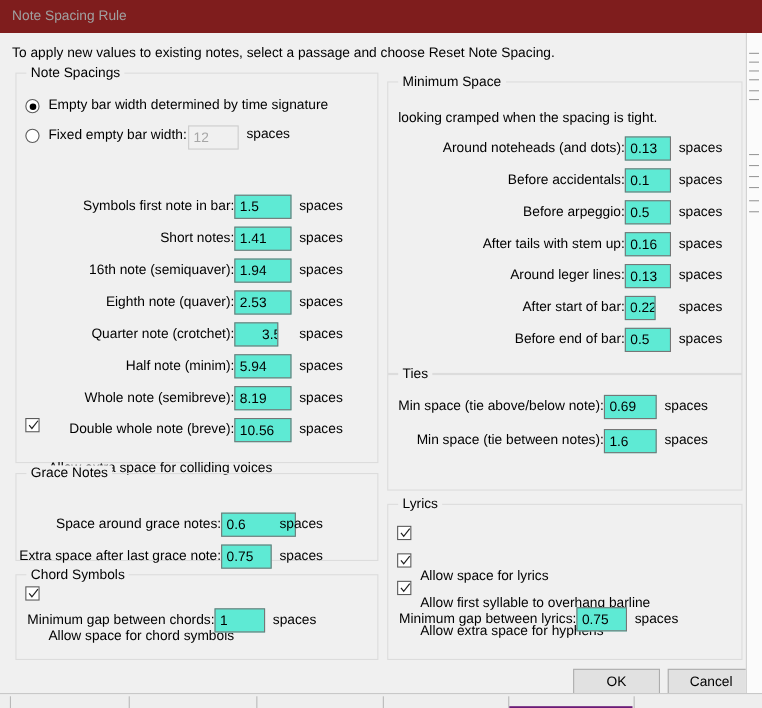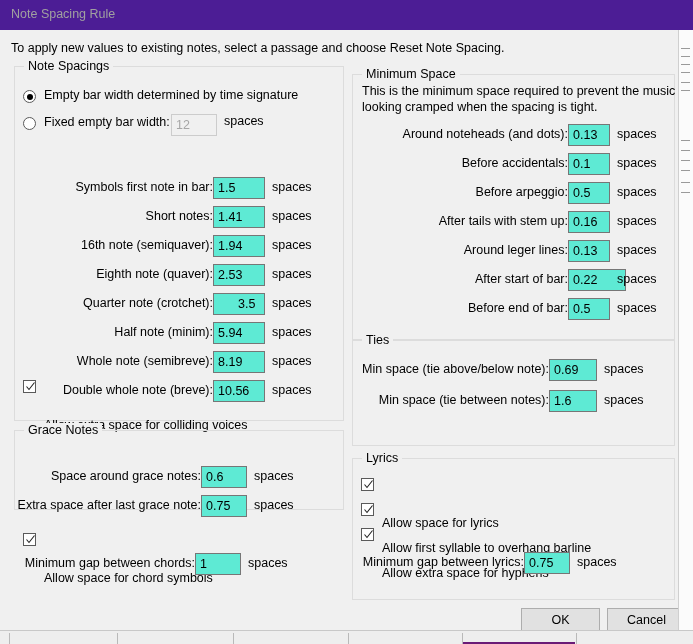--- a/index.html
+++ b/index.html
@@ -22,21 +22,21 @@
     height: 630px;
     background: #f0f0f0;
     box-sizing: border-box;
   }
   
   #titlebar {
     position: absolute;
     left: 0; top: 0;
     width: 693px;
     height: 30px;
-    background: #4c1d95;
+    background: #7f1d1d;
     border-bottom: 1px solid #f0f0f0;
   }
   #titlebar .caption {
     position: absolute;
     left: 11px;
     top: 7px;
     font-size: 12.5px;
     color: #a0a0a0;
     white-space: nowrap;
   }
@@ -281,21 +281,21 @@
       <input class="fld" style="width: 52px;" value="1.94">
       <span class="unit" style="left:59px;">spaces</span>
     </div>
     <div class="row" style="left:213px; top:234px;">
       <span class="lbl">Eighth note (quaver):</span>
       <input class="fld" style="width: 52px;" value="2.53">
       <span class="unit" style="left:59px;">spaces</span>
     </div>
     <div class="row" style="left:213px; top:263px;">
       <span class="lbl">Quarter note (crotchet):</span>
-      <input class="fld" style="width: 52px; padding-left: 24px;" value="3.5">
+      <input class="fld" style="width: 40px; padding-left: 24px;" value="3.5">
       <span class="unit" style="left:59px;">spaces</span>
     </div>
     <div class="row" style="left:213px; top:292px;">
       <span class="lbl">Half note (minim):</span>
       <input class="fld" style="width: 52px;" value="5.94">
       <span class="unit" style="left:59px;">spaces</span>
     </div>
     <div class="row" style="left:213px; top:321px;">
       <span class="lbl">Whole note (semibreve):</span>
       <input class="fld" style="width: 52px;" value="8.19">
@@ -314,47 +314,49 @@
           </svg>
       </span>
       <span class="clbl">Allow extra space for colliding voices</span>
     </div>
 
     <div class="group" style="left:14px; top:400px; width:330px; height:80px;">
       <span class="legend">Grace Notes</span>
     </div>
     <div class="row" style="left:201px; top:436px;">
       <span class="lbl">Space around grace notes:</span>
-      <input class="fld" style="width: 46px;" value="0.6">
+      <input class="fld" style="width: 68px;" value="0.6">
       <span class="unit" style="left:53px;">spaces</span>
     </div>
     <div class="row" style="left:201px; top:465px;">
       <span class="lbl">Extra space after last grace note:</span>
       <input class="fld" style="width: 46px;" value="0.75">
       <span class="unit" style="left:53px;">spaces</span>
     </div>
 
+    <div class="group" style="left:14px; top:492px; width:330px; height:78px;">
+      <span class="legend">Chord Symbols</span>
+    </div>
     <div class="check-row" style="left:23px; top:500px;">
       <span class="cbox checked">
         <svg viewBox="0 0 11 11">
             <path d="M1.5 5.5 L4 8.5 L9.5 1.5" stroke="#222" stroke-width="1.1" fill="none"></path>
           </svg>
       </span>
       <span class="clbl">Allow space for chord symbols</span>
     </div>
     <div class="row" style="left:195px; top:523px;">
       <span class="lbl">Minimum gap between chords:</span>
       <input class="fld" style="width: 46px;" value="1">
       <span class="unit" style="left:53px;">spaces</span>
     </div>
 
     <div class="group" style="left:352px; top:32px; width:323px; height:266px;margin-top:12px;">
       <span class="legend">Minimum Space</span>
     </div>
-    <div class="desc" style="left:362px; top:53px;">This is the minimum space required to prevent the music</div>
     <div class="desc" style="left:362px; top:69px;">looking cramped when the spacing is tight.</div>
 
     <div class="row" style="left:568px; top:94px;">
       <span class="lbl">Around noteheads (and dots):</span>
       <input class="fld" style="width: 42px;" value="0.13">
       <span class="unit" style="left:49px;">spaces</span>
     </div>
     <div class="row" style="left:568px; top:123px;">
       <span class="lbl">Before accidentals:</span>
       <input class="fld" style="width: 42px;" value="0.1">
@@ -370,21 +372,21 @@
       <input class="fld" style="width: 42px;" value="0.16">
       <span class="unit" style="left:49px;">spaces</span>
     </div>
     <div class="row" style="left:568px; top:210px;">
       <span class="lbl">Around leger lines:</span>
       <input class="fld" style="width: 42px;" value="0.13">
       <span class="unit" style="left:49px;">spaces</span>
     </div>
     <div class="row" style="left:568px; top:239px;">
       <span class="lbl">After start of bar:</span>
-      <input class="fld" style="width: 58px;" value="0.22">
+      <input class="fld" style="width: 28px;" value="0.22">
       <span class="unit" style="left:49px;">spaces</span>
     </div>
     <div class="row" style="left:568px; top:268px;">
       <span class="lbl">Before end of bar:</span>
       <input class="fld" style="width: 42px;" value="0.5">
       <span class="unit" style="left:49px;">spaces</span>
     </div>
 
     <div class="group" style="left:352px; top:310px; width:323px; height:106px;">
       <span class="legend">Ties</span>

